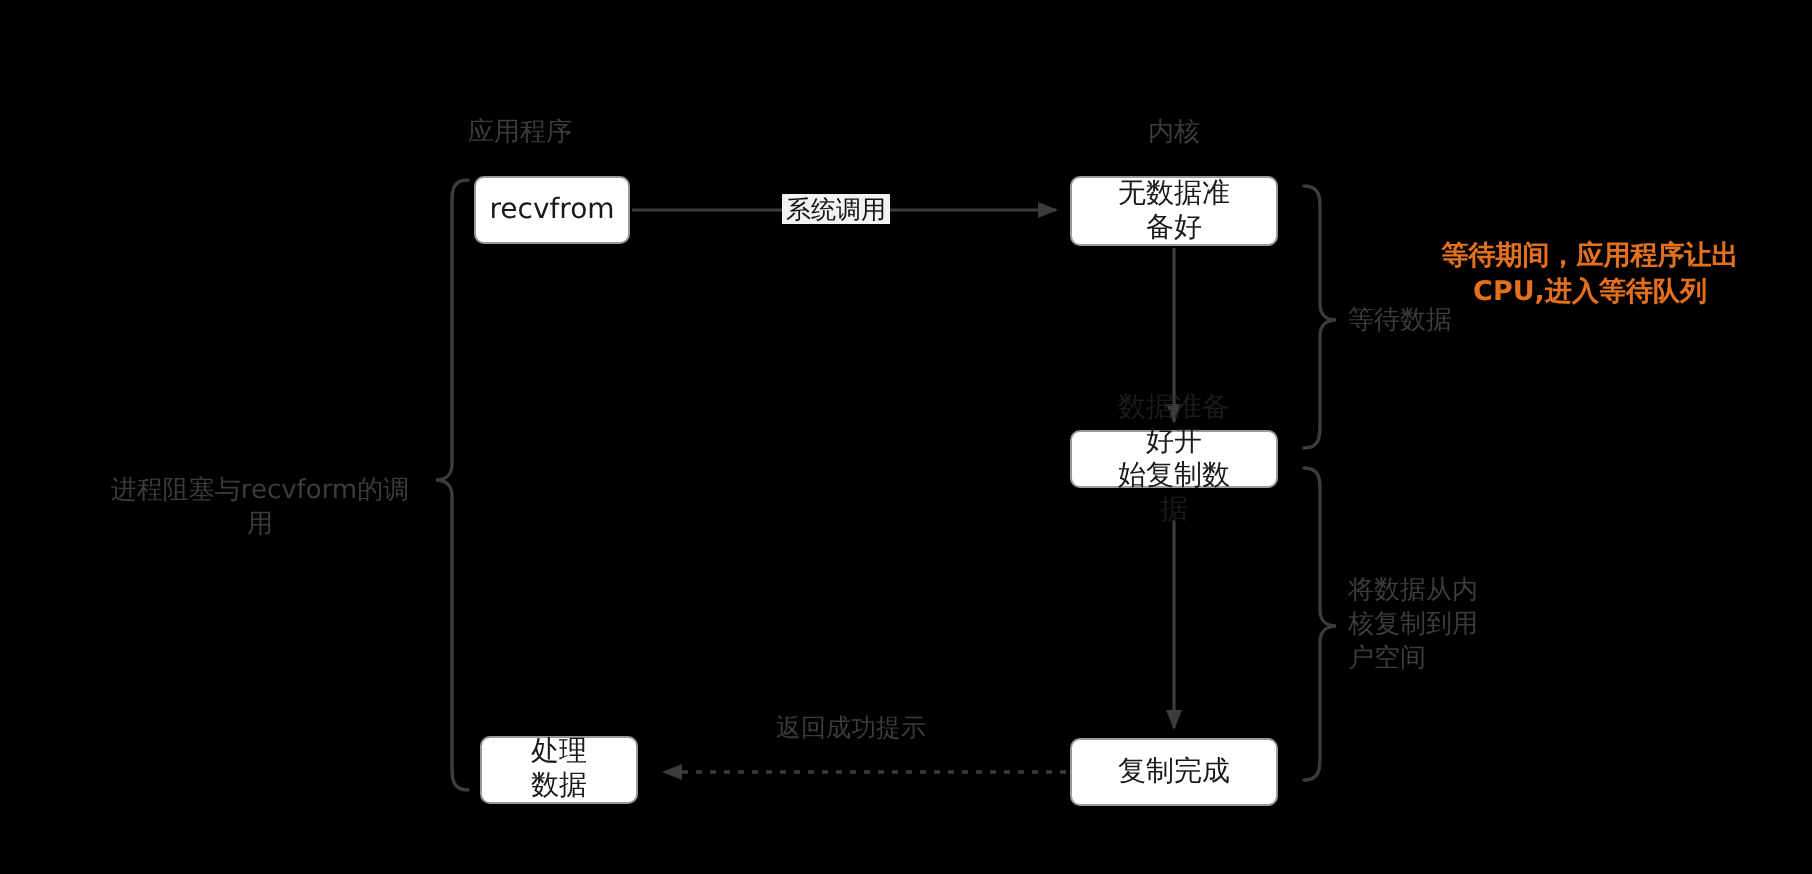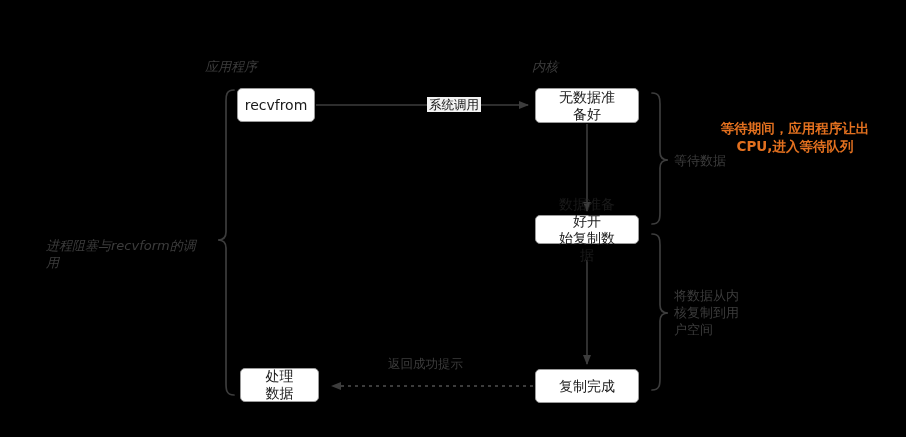--- a/index.html
+++ b/index.html
@@ -13,27 +13,27 @@
 
   .node{
     position:absolute;background:#ffffff;border:1px solid #9a9a9a;border-radius:5px;
     color:#1a1a1a;font-size:14px;line-height:17px;text-align:center;
     display:flex;align-items:center;justify-content:center;
     box-sizing:border-box;
   }
   .node span{display:block;padding:0 22px;}
 
   .lbl{position:absolute;font-size:13px;line-height:17px;color:#3c3c3c;white-space:pre;}
-  .lbl.center{font-style:italic;}
+  .lbl.center{text-align:center;}
 
   .edgelabel{
     position:absolute;font-size:12.5px;line-height:15px;color:#3c3c3c;
     white-space:nowrap;padding:0 2px;
   }
-  .edgelabel.boxed{background:#f2f2f2;color:#111;margin-left:36px;}
+  .edgelabel.boxed{background:#f2f2f2;color:#111;}
 
   .note{
     position:absolute;font-size:13.5px;line-height:18px;color:#e2701f;
     text-align:center;white-space:pre;font-weight:600;
   }
 </style>
 </head>
 <body>
 
 <div class="canvas">

